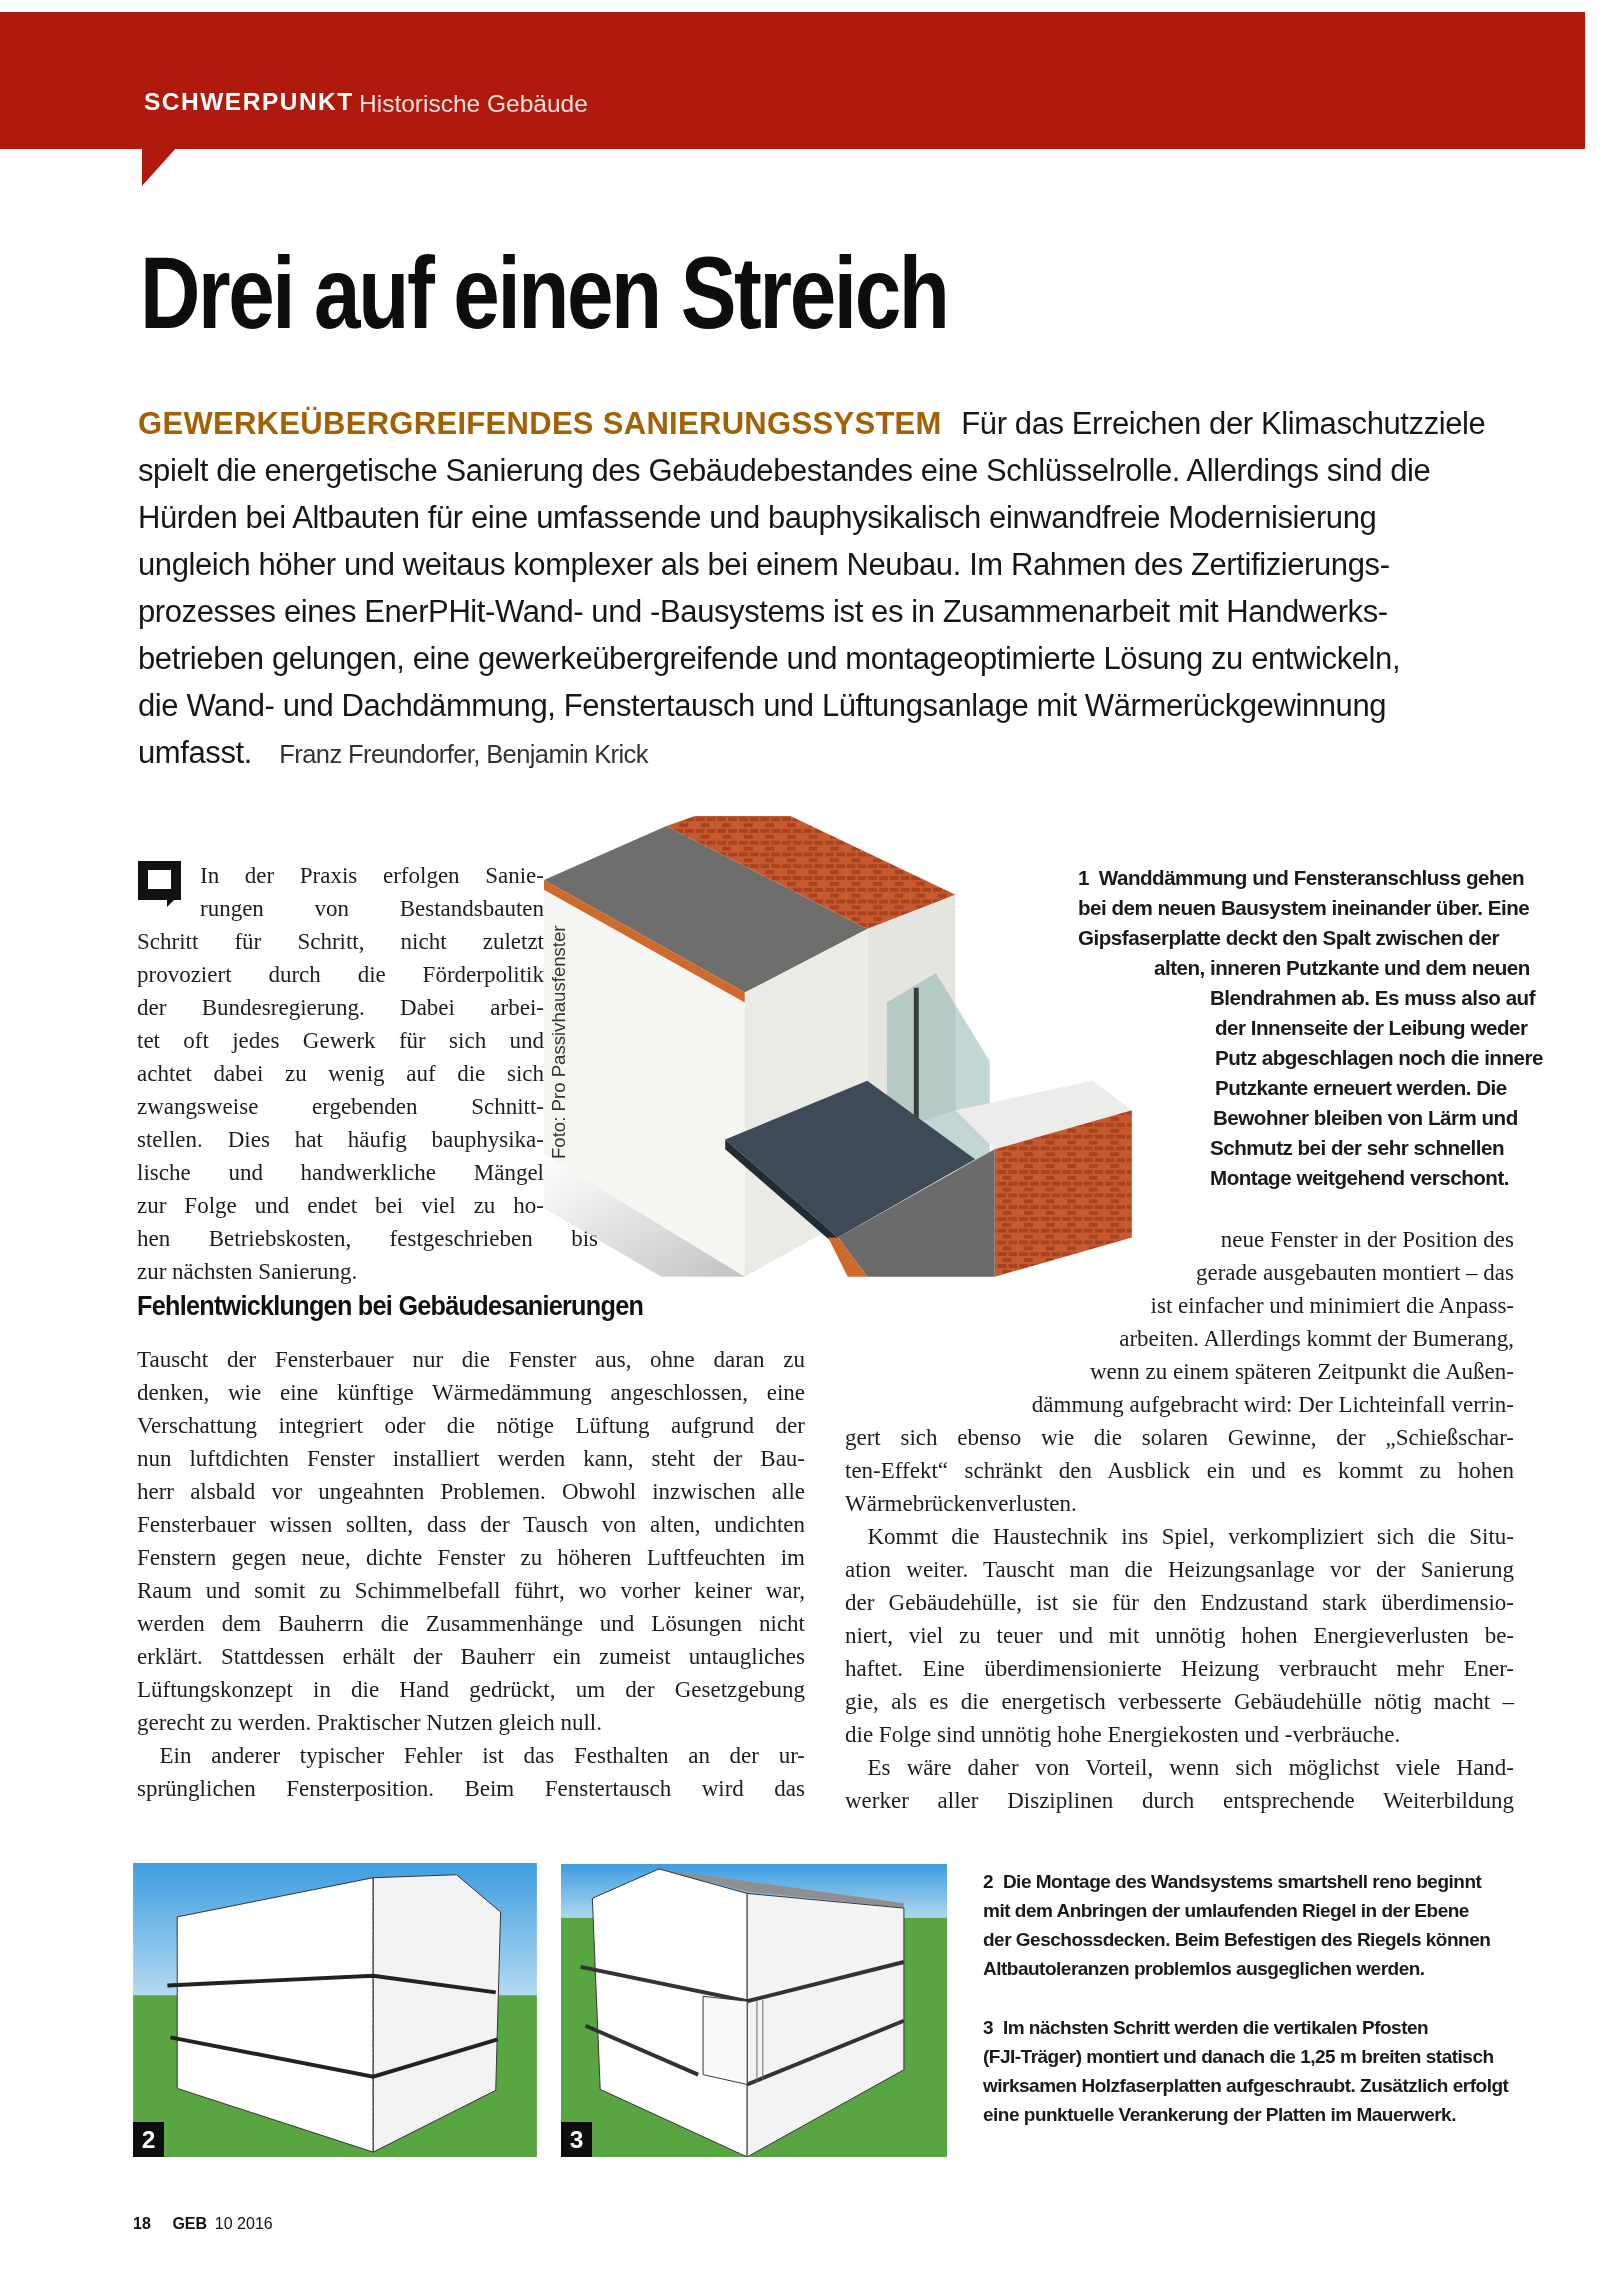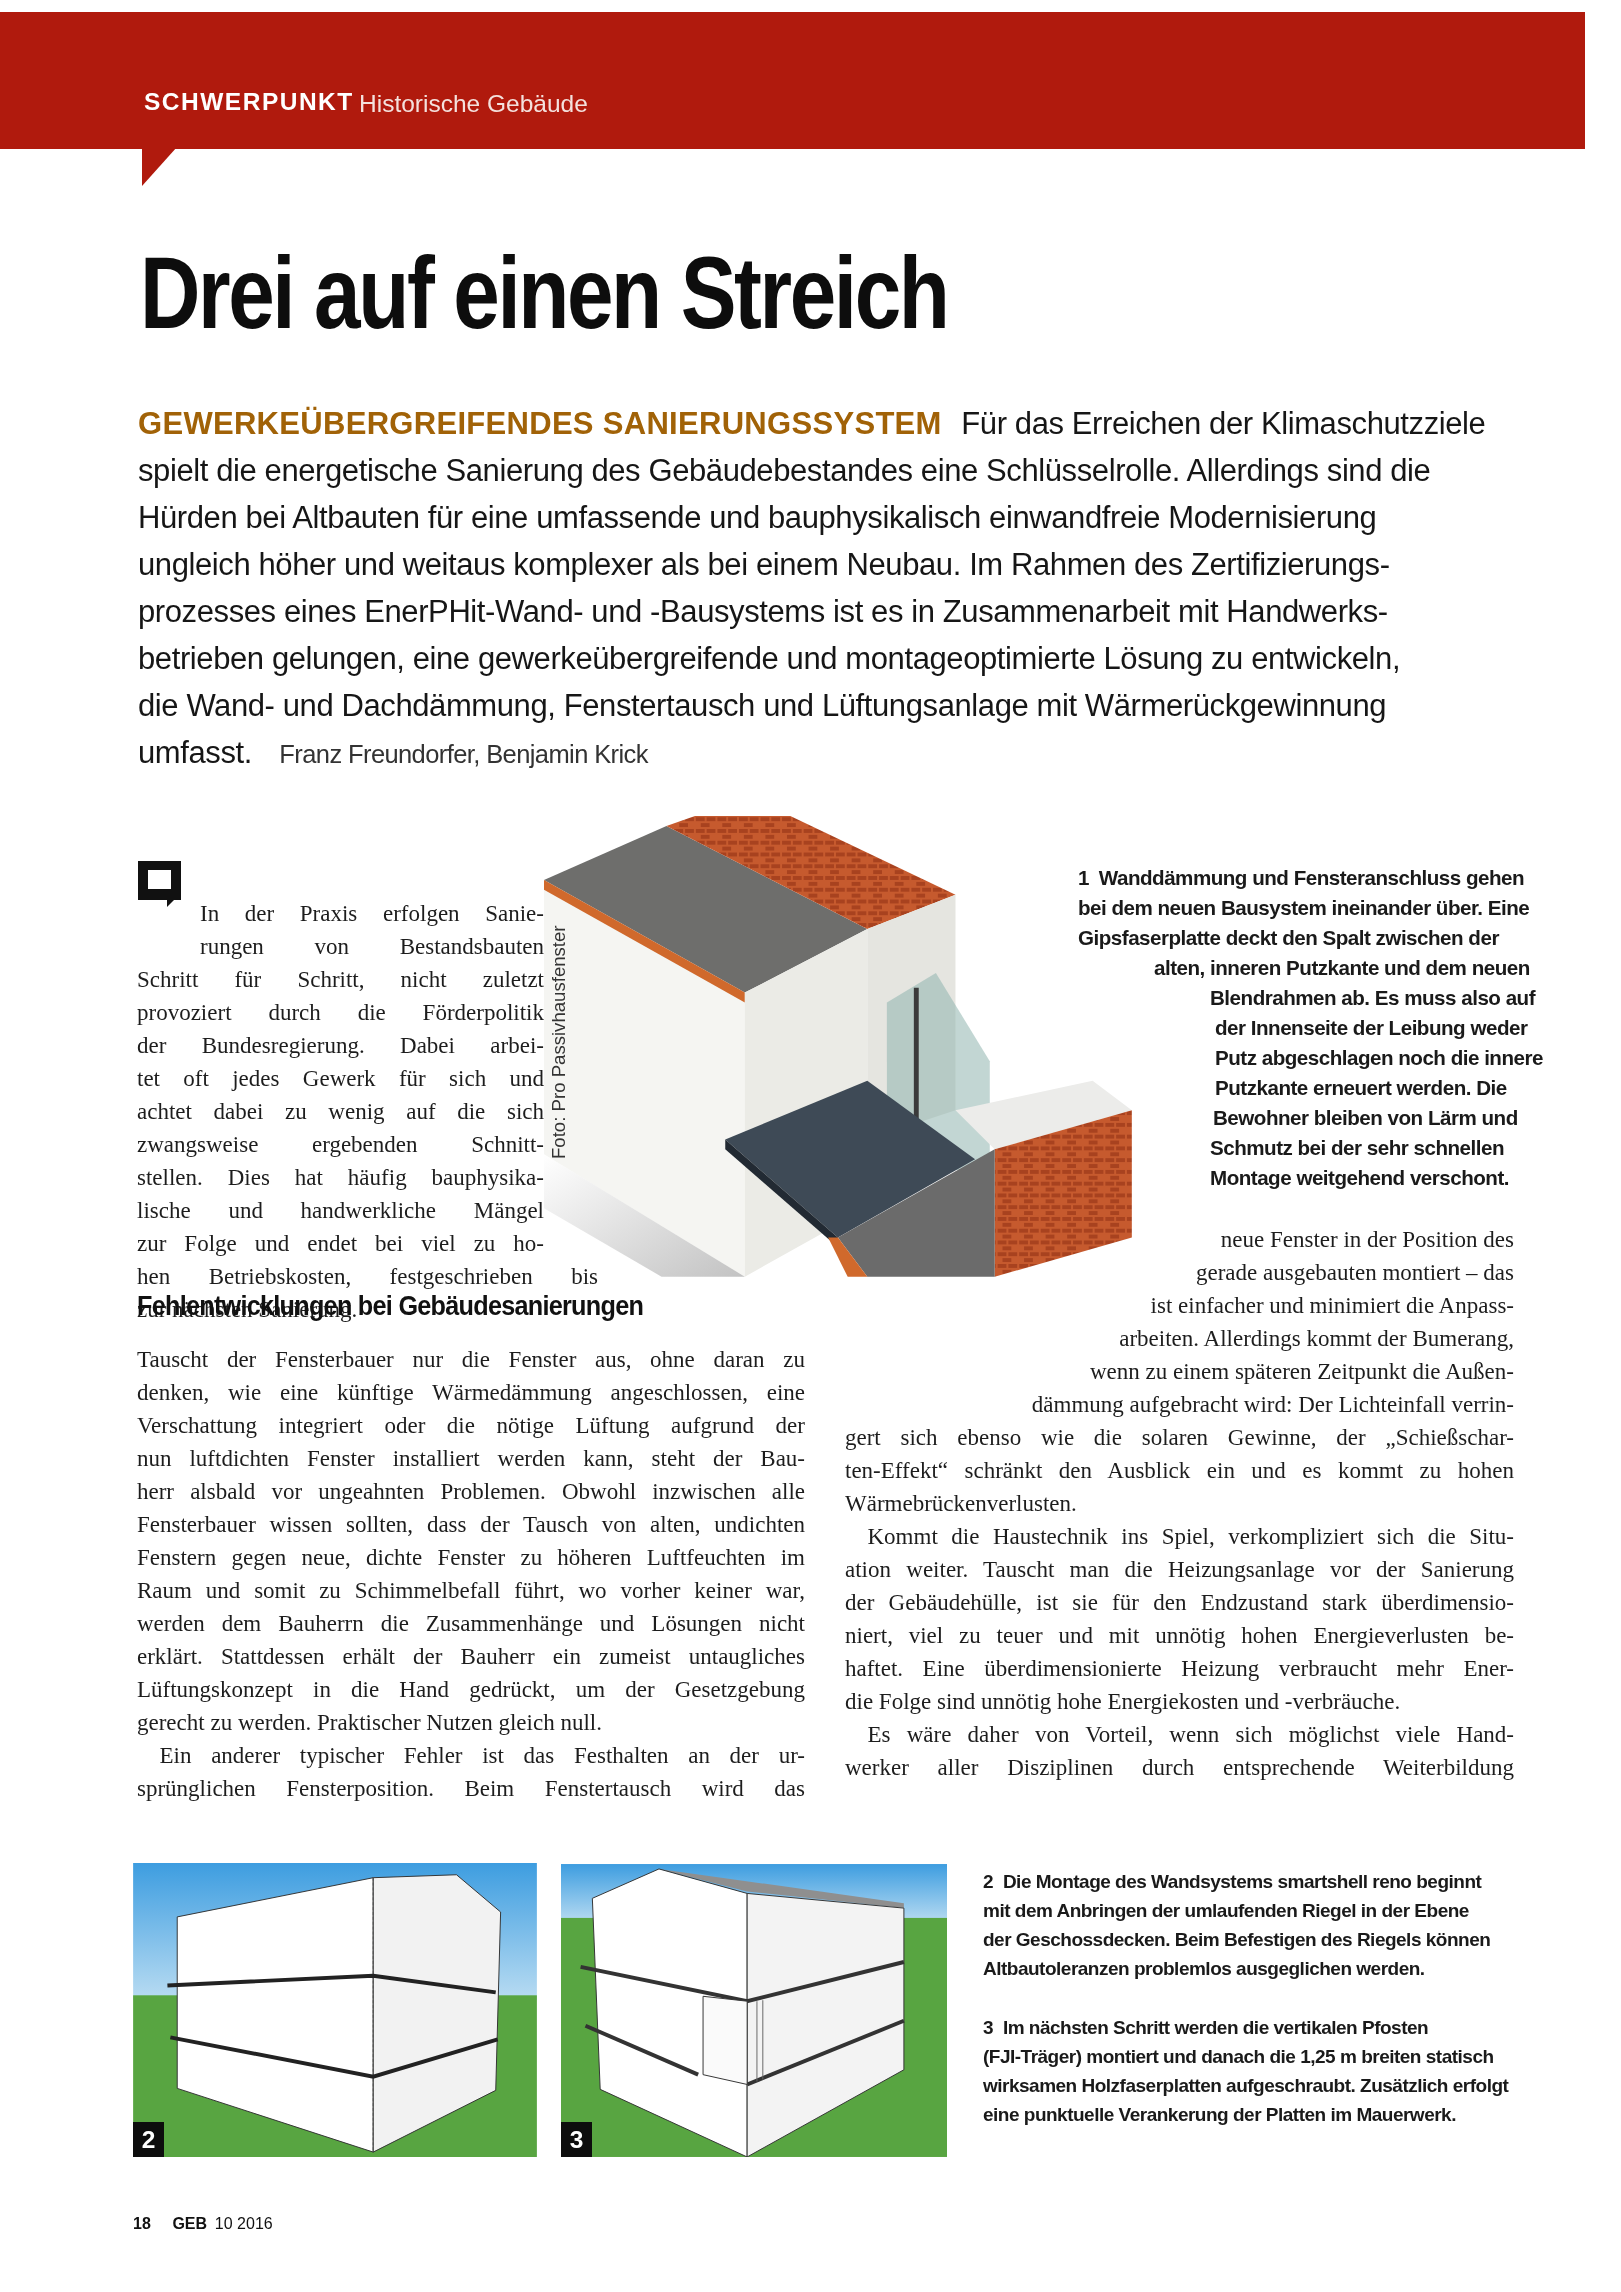--- a/index.html
+++ b/index.html
@@ -21,21 +21,21 @@
   #lead { left:138px; top:388px; width:1304px; font-size:31px; line-height:47px; color:#161616; letter-spacing:-0.4px; }
   #lead .kicker { color:#a16207; font-weight:bold; letter-spacing:0.3px; margin-right:19.6px; }
   #lead .authors { font-size:25.5px; color:#333; margin-left:27.4px; letter-spacing:-0.6px; }
   .lead-line { display:block; white-space:nowrap; }
 
   
   .body { font-size:23px; line-height:33px; color:#1d1d1d; }
   .line { display:block; white-space:nowrap; }
   .just { text-align:justify; text-align-last:justify; }
 
-  #col1 { left:137px; top:885px; width:407px; }
+  #col1 { left:137px; top:847px; width:407px; }
   #col1 .indent-icon { padding-left:63px; }
   #start-icon { left:138px; top:849px; width:43px; height:39px; background:#111; }
   #start-icon .inner { position:absolute; left:9.8px; top:8.8px; width:23.5px; height:19.6px; background:#fff; }
   #start-icon .tail { position:absolute; left:29px; top:39px; width:0; height:0; border-left:7.8px solid #111; border-bottom:7.8px solid transparent; }
 
   #section-heading { left:137px; top:1290px; font-size:28px; font-weight:bold; letter-spacing:-0.8px; color:#111; transform:scaleX(0.9); transform-origin:left top; white-space:nowrap; }
   #col2 { left:137px; top:1331px; width:668px; }
   #col3 { left:845px; top:1211px; width:669px; }
   #col3 .line { text-align:right; }
   #col3 .full { text-align:justify; text-align-last:justify; }
@@ -194,20 +194,21 @@
   <span class="line">wenn zu einem späteren Zeitpunkt die Außen-</span>
   <span class="line">dämmung aufgebracht wird: Der Lichteinfall verrin-</span>
   <span class="line full">gert sich ebenso wie die solaren Gewinne, der „Schießschar-</span>
   <span class="line full">ten-Effekt“ schränkt den Ausblick ein und es kommt zu hohen</span>
   <span class="line" style="text-align:left">Wärmebrückenverlusten.</span>
   <span class="line full para-indent">Kommt die Haustechnik ins Spiel, verkompliziert sich die Situ-</span>
   <span class="line full">ation weiter. Tauscht man die Heizungsanlage vor der Sanierung</span>
   <span class="line full">der Gebäudehülle, ist sie für den Endzustand stark überdimensio-</span>
   <span class="line full">niert, viel zu teuer und mit unnötig hohen Energieverlusten be-</span>
   <span class="line full">haftet. Eine überdimensionierte Heizung verbraucht mehr Ener-</span>
+  <span class="line full">gie, als es die energetisch verbesserte Gebäudehülle nötig macht –</span>
   <span class="line" style="text-align:left">die Folge sind unnötig hohe Energiekosten und -verbräuche.</span>
   <span class="line full para-indent">Es wäre daher von Vorteil, wenn sich möglichst viele Hand-</span>
   <span class="line full">werker aller Disziplinen durch entsprechende Weiterbildung</span>
 </div>
 
 <div id="fig2" class="abs fig">
   <svg width="404" height="294" viewBox="0 0 412 300">
     <defs>
         <linearGradient id="sky2" x1="0" y1="0" x2="0" y2="1">
           <stop offset="0" stop-color="#3d9de0"></stop>

